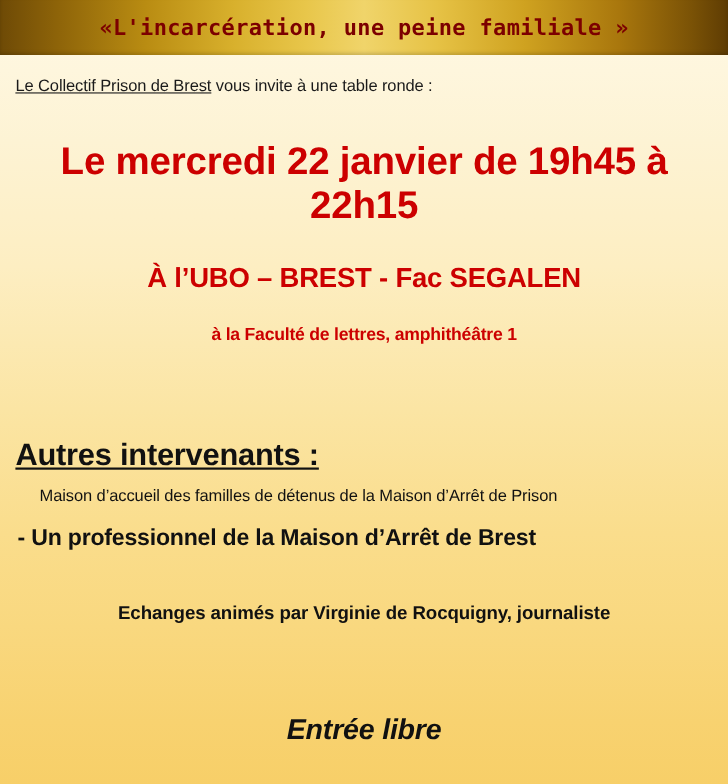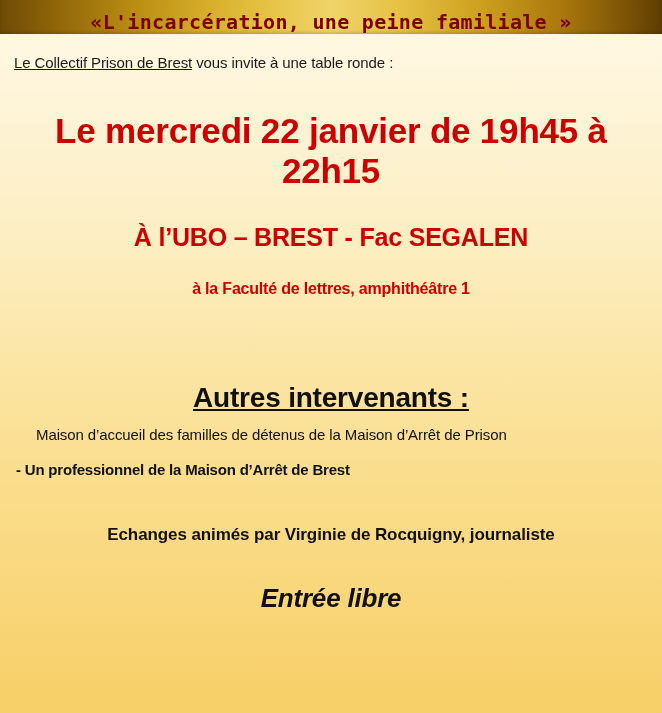--- a/index.html
+++ b/index.html
@@ -24,36 +24,36 @@
         #fdeec2 34%,
         #fbe5a4 52%,
         #fadd8c 68%,
         #f9d87f 80%,
         #f8d270 92%,
         #f7cf68 100%);
     overflow: hidden;
   }
   .banner {
     position: relative;
-    height: 34px;
+    height: 50px;
     width: 100%;
     background: linear-gradient(to right,
         #6e4a06 0%,
         #8e6409 8%,
         #b98c12 20%,
         #d8b02c 32%,
         #e8c64a 42%,
         #f0d46a 50%,
         #e6c245 60%,
         #cfa220 72%,
         #a9770d 85%,
         #7a5206 95%,
         #5e3c03 100%);
     display: flex;
-    align-items: flex-end;
+    align-items: center;
     justify-content: center;
     box-shadow: inset 0 -2px 3px rgba(0,0,0,0.15);
   }
   .banner-text {
     font-family: "DejaVu Sans Mono", monospace;
     font-size: 20px;
     font-weight: bold;
     color: #7c0000;
     letter-spacing: 0.3px;
     white-space: nowrap;
@@ -87,21 +87,20 @@
     margin-top: 32px;
     letter-spacing: -0.2px;
   }
   .when .line3 {
     font-size: 16px;
     font-weight: bold;
     margin-top: 28px;
     letter-spacing: -0.2px;
   }
   .speakers-title {
-    text-align: center;
     margin-top: 84px;
     font-size: 28px;
     font-weight: bold;
     color: #111111;
     text-decoration: underline;
     letter-spacing: -0.2px;
   }
   .speaker-1 {
     margin-top: 28px;
     font-size: 21px;
@@ -112,36 +111,36 @@
   }
   .speaker-1-sub {
     margin-top: 12px;
     font-size: 15px;
     color: #111111;
     padding-left: 22px;
     letter-spacing: -0.1px;
   }
   .speaker-2 {
     margin-top: 18px;
-    font-size: 15px;
+    font-size: 21px;
     font-weight: bold;
     color: #111111;
     padding-left: 2px;
     letter-spacing: -0.2px;
   }
   .moderator {
     margin-top: 47px;
     text-align: center;
     font-size: 17px;
     font-weight: bold;
     color: #111111;
     letter-spacing: -0.1px;
   }
   .free {
-    margin-top: 38px;
+    margin-top: 80px;
     text-align: center;
     font-size: 26px;
     font-weight: bold;
     font-style: italic;
     color: #111111;
     letter-spacing: -0.2px;
   }
 </style>
 </head>
 <body>

